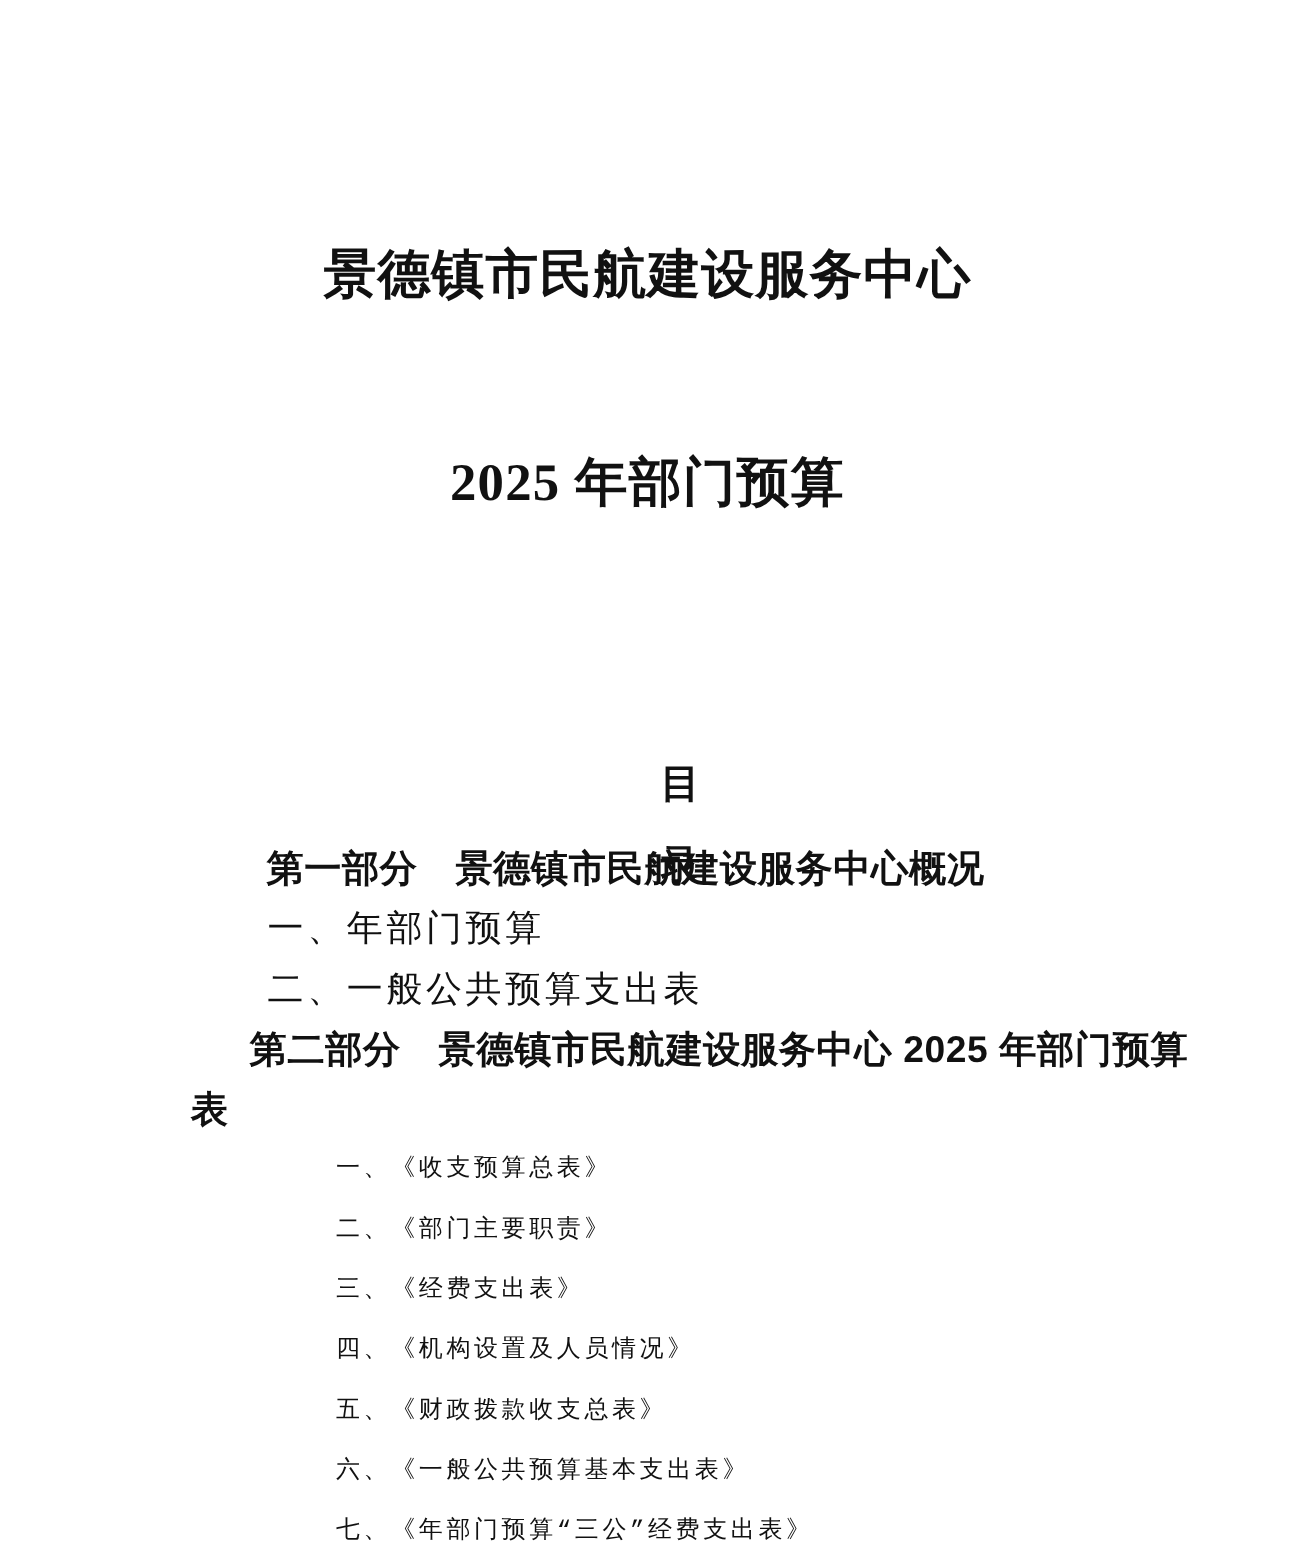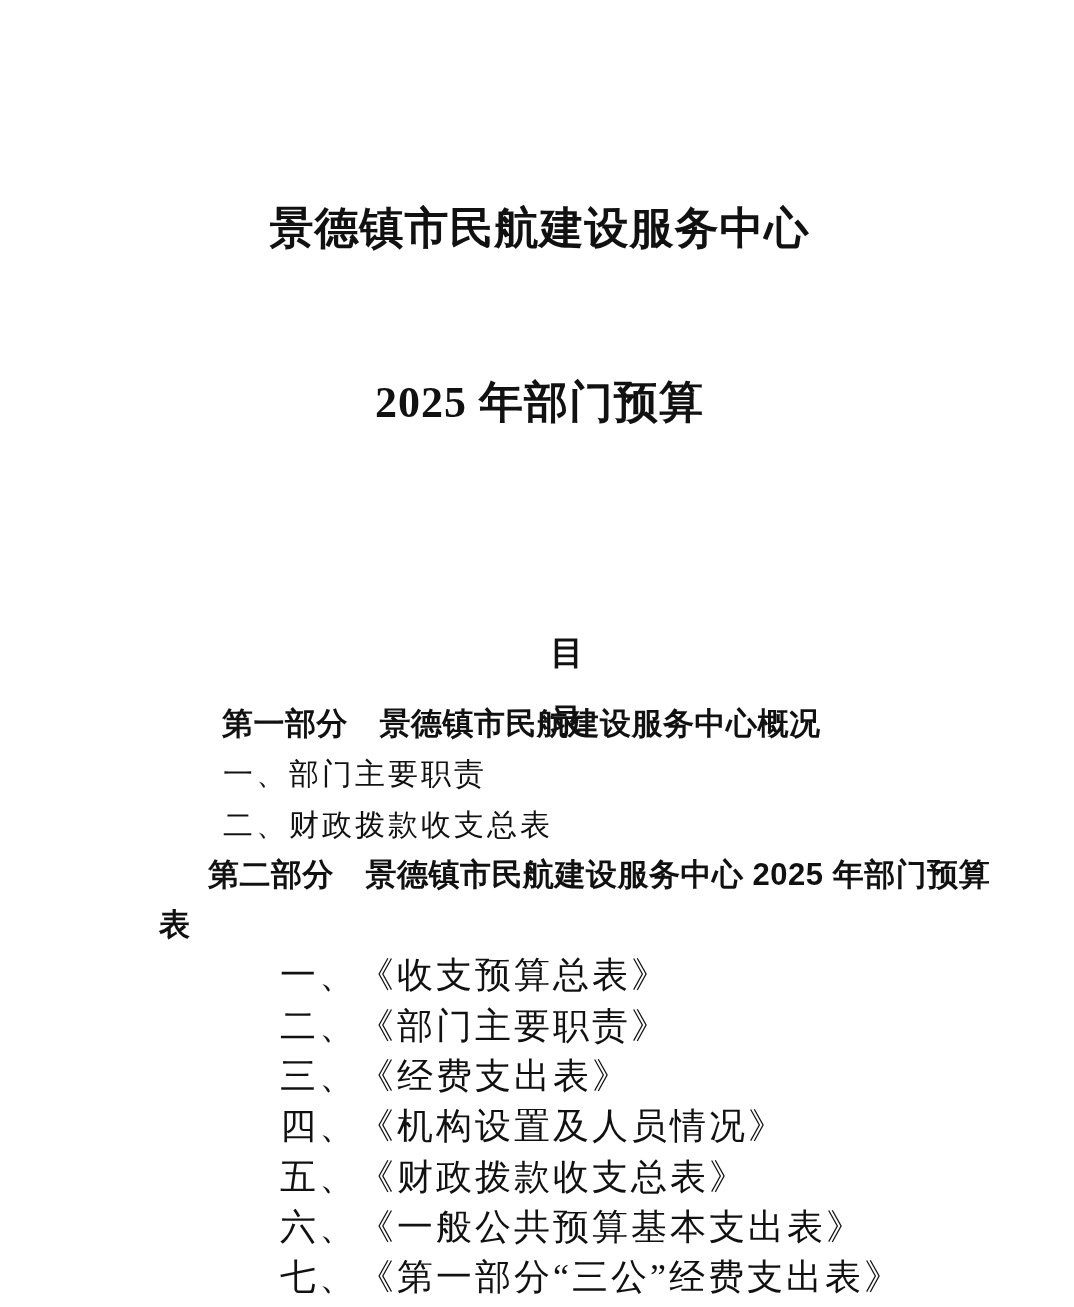--- a/index.html
+++ b/index.html
@@ -74,22 +74,22 @@
     letter-spacing: 0.5px;
   }
   .l-item {
     padding-left: 68px;
     font-family: "Liberation Serif", "DejaVu Serif", serif;
     font-size: 30px;
     letter-spacing: 3px;
   }
   .l-sub {
     padding-left: 125px;
-    font-family: Liberation Serif, serif;
-    font-size: 36px;
+    font-family: Liberation Mono, monospace;
+    font-size: 20px;
     letter-spacing: 3px;
   }
 </style>
 </head>
 <body>
 
 <div class="page">
   <header>
     <div class="title">
       <div>景德镇市民航建设服务中心</div>
@@ -97,26 +97,26 @@
     </div>
     <div class="toc-heading">
       <span>目</span>
       <span class="spacer"></span>
       <span>录</span>
     </div>
   </header>
 
   <main class="toc-list">
       <div class="toc-line l-part">第一部分　景德镇市民航建设服务中心概况</div>
-      <div class="toc-line l-item">一、部门主要职责</div>
-      <div class="toc-line l-item">二、财政拨款收支总表</div>
+      <div class="toc-line l-item">一、年部门预算</div>
+      <div class="toc-line l-item">二、一般公共预算支出表</div>
       <div class="toc-line l-part2">第二部分　景德镇市民航建设服务中心 2025 年部门预算</div>
       <div class="toc-line l-cont">表</div>
       <div class="toc-line l-sub">一、《收支预算总表》</div>
       <div class="toc-line l-sub">二、《部门主要职责》</div>
       <div class="toc-line l-sub">三、《经费支出表》</div>
       <div class="toc-line l-sub">四、《机构设置及人员情况》</div>
       <div class="toc-line l-sub">五、《财政拨款收支总表》</div>
       <div class="toc-line l-sub">六、《一般公共预算基本支出表》</div>
-      <div class="toc-line l-sub">七、《第一部分“三公”经费支出表》</div>
+      <div class="toc-line l-sub">七、《年部门预算“三公”经费支出表》</div>
       <div class="toc-line l-sub">八、《政府性基金预算支出表》</div>
     </main>
 </div>
 
 </body></html>

